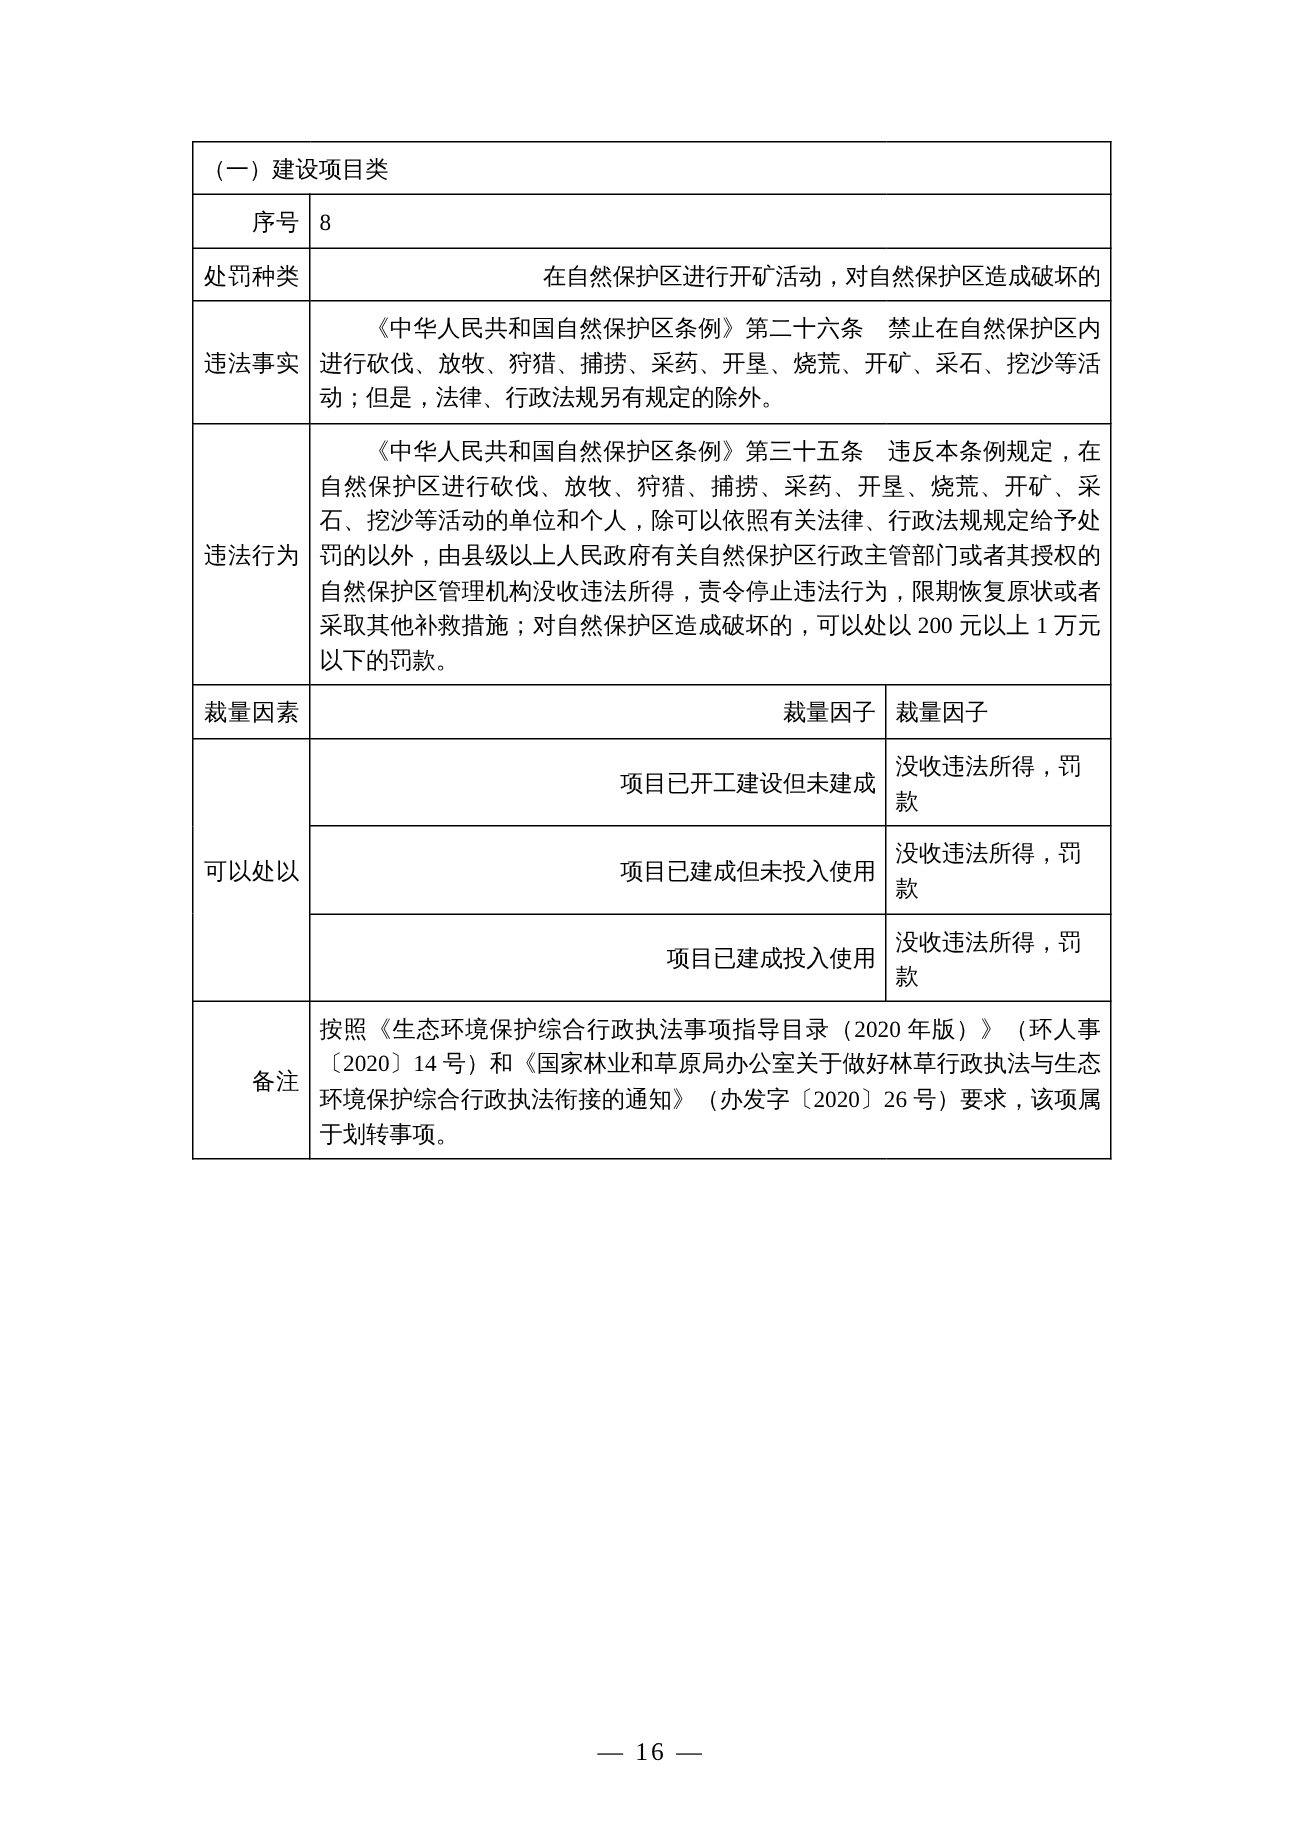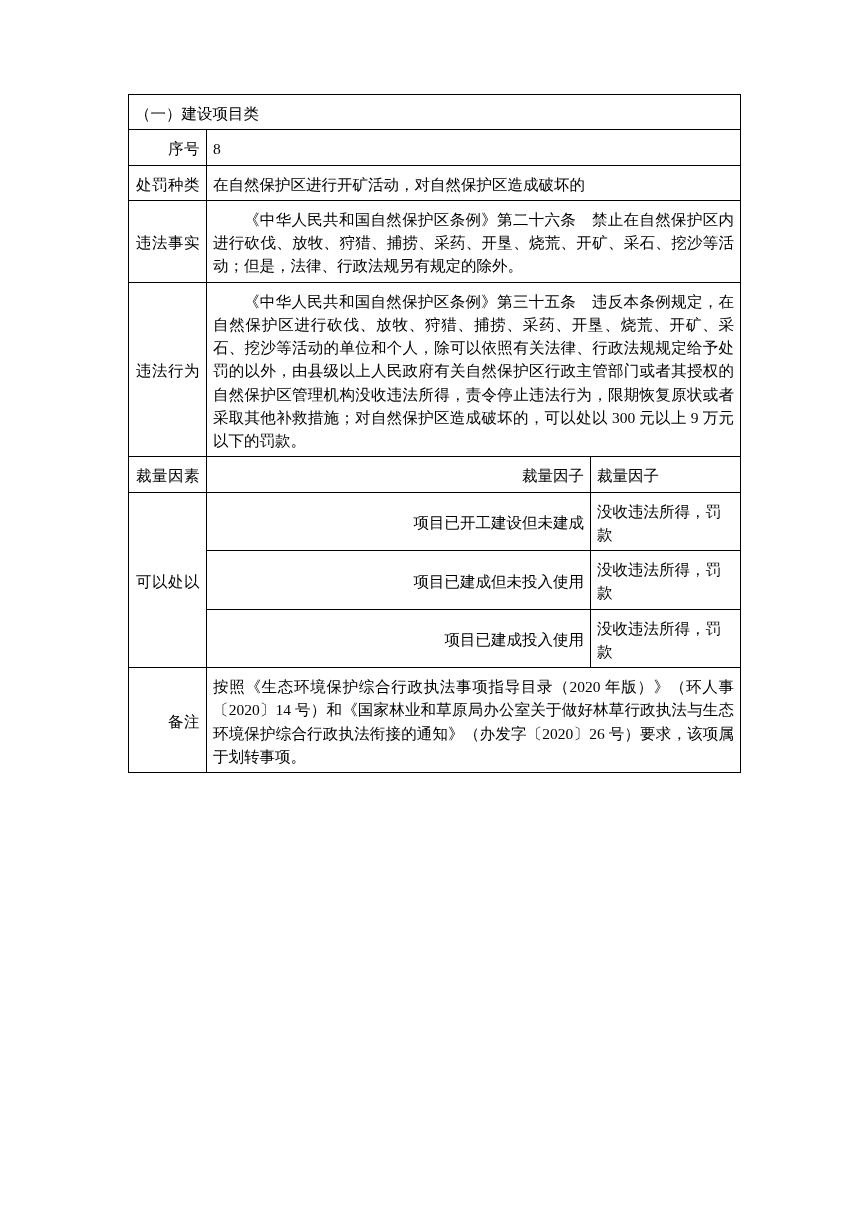--- a/index.html
+++ b/index.html
@@ -43,21 +43,21 @@
   }
   .section-title {
     text-align: left;
     padding-left: 12px;
     font-size: 15.5px;
   }
   .seq-value {
     padding-left: 12px;
   }
   .center-text {
-    text-align: left;
+    text-align: right;
   }
   .just-text {
     text-align: justify;
     text-justify: inter-ideograph;
     padding-left: 10px;
     padding-right: 8px;
   }
   .indent-first {
     text-indent: 2em;
     margin-left: 47px;
@@ -115,21 +115,21 @@
       <tr>
         <td class="label-cell">处罚种类</td>
         <td class="center-text" colspan="2">在自然保护区进行开矿活动，对自然保护区造成破坏的</td>
       </tr>
       <tr>
         <td class="label-cell">违法事实</td>
         <td class="just-text indent-first" colspan="2">《中华人民共和国自然保护区条例》第二十六条　禁止在自然保护区内进行砍伐、放牧、狩猎、捕捞、采药、开垦、烧荒、开矿、采石、挖沙等活动；但是，法律、行政法规另有规定的除外。</td>
       </tr>
       <tr>
         <td class="label-cell">违法行为</td>
-        <td class="just-text indent-first" colspan="2">《中华人民共和国自然保护区条例》第三十五条　违反本条例规定，在自然保护区进行砍伐、放牧、狩猎、捕捞、采药、开垦、烧荒、开矿、采石、挖沙等活动的单位和个人，除可以依照有关法律、行政法规规定给予处罚的以外，由县级以上人民政府有关自然保护区行政主管部门或者其授权的自然保护区管理机构没收违法所得，责令停止违法行为，限期恢复原状或者采取其他补救措施；对自然保护区造成破坏的，可以处以 300 元以上 9 万元以下的罚款。</td>
+        <td class="just-text indent-first" colspan="2">《中华人民共和国自然保护区条例》第三十五条　违反本条例规定，在自然保护区进行砍伐、放牧、狩猎、捕捞、采药、开垦、烧荒、开矿、采石、挖沙等活动的单位和个人，除可以依照有关法律、行政法规规定给予处罚的以外，由县级以上人民政府有关自然保护区行政主管部门或者其授权的自然保护区管理机构没收违法所得，责令停止违法行为，限期恢复原状或者采取其他补救措施；对自然保护区造成破坏的，可以处以 200 元以上 1 万元以下的罚款。</td>
       </tr>
       <tr>
         <td class="label-cell">裁量因素</td>
         <td class="factor-head">裁量因子</td>
         <td class="penalty-cell">裁量因子</td>
       </tr>
       <tr>
         <td class="label-cell" rowspan="3">可以处以</td>
         <td class="factor-cell">项目已开工建设但未建成</td>
         <td class="penalty-cell">没收违法所得，罚款</td>
@@ -142,14 +142,15 @@
         <td class="factor-cell">项目已建成投入使用</td>
         <td class="penalty-cell">没收违法所得，罚款</td>
       </tr>
       <tr>
         <td class="label-cell">备注</td>
         <td class="remark-cell" colspan="2">按照《生态环境保护综合行政执法事项指导目录（2020 年版）》（环人事〔2020〕14 号）和《国家林业和草原局办公室关于做好林草行政执法与生态环境保护综合行政执法衔接的通知》（办发字〔2020〕26 号）要求，该项属于划转事项。</td>
       </tr>
     </tbody>
   </table>
 
+  <div class="page-number">— 16 —</div>
 
 </div>
 
 </body></html>

